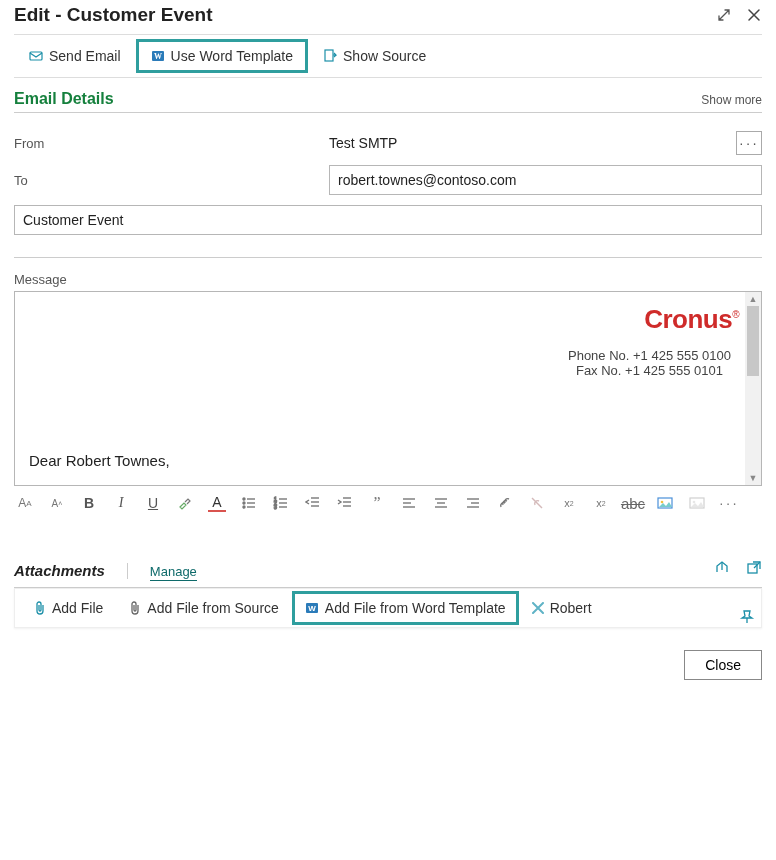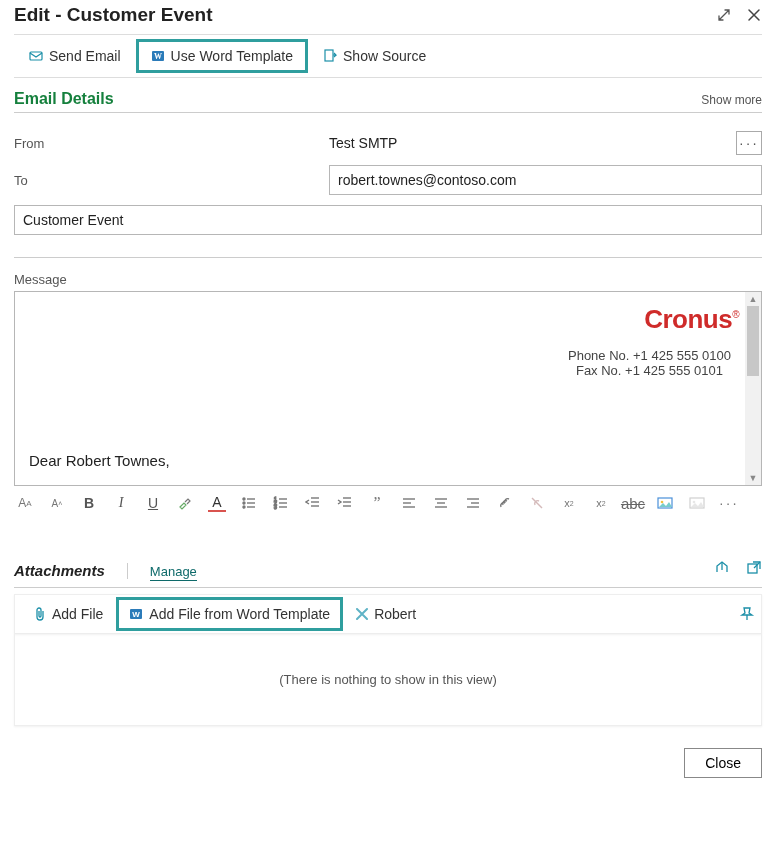--- a/index.html
+++ b/index.html
@@ -89,21 +89,21 @@
   .color-a { color:#333; border-bottom: 2px solid #d9534f; line-height: 12px; }
   .attach-header {
     display:flex; align-items: baseline; gap: 22px;
     border-bottom: 1px solid #ccc; padding-bottom: 6px; margin-top: 40px;
   }
   .attach-title { font-size: 15px; font-weight: 600; color:#222;font-style:italic; }
   .vr { width:1px; height:16px; background:#ccc; align-self:center; }
   .manage { color:#0e6a6a; border-bottom:1px solid #0e6a6a; padding-bottom:1px; cursor:pointer; font-size:13px; }
   .attach-actions { margin-left:auto; display:flex; gap:16px; color:#1b8fa8; }
   .attach-bar {
-    display:flex; align-items:center; border:1px solid #eee; margin-top:6px;
+    display:flex; align-items:flex-end; border:1px solid #eee; margin-top:0;
     box-shadow: 0 1px 2px rgba(0,0,0,0.06);
     padding: 2px 6px;
   }
   .ab-item {
     display:flex; align-items:center; gap:6px; padding:6px 10px; cursor:pointer;
     border: 3px solid transparent; color:#333;
   }
   .ab-item.highlight { border: 3px solid #2f9e9e; }
   .ab-right { margin-left:auto; display:flex; align-items:center; color:#1b8fa8; }
   .empty-panel {
@@ -346,20 +346,28 @@
 
   <div class="attach-bar">
     <div class="ab-item">
       <span class="teal">
         <svg width="12" height="14" viewBox="0 0 12 14" stroke="currentColor" fill="none" stroke-width="1.3">
             <path d="M9 4 V10 A3 3 0 0 1 3 10 V3 A2 2 0 0 1 7 3 V9 A1 1 0 0 1 5 9 V4"></path>
           </svg>
       </span>
       <span>Add File</span>
     </div>
+    <div class="ab-item">
+      <span class="gray">
+        <svg width="12" height="14" viewBox="0 0 12 14" stroke="#666" fill="none" stroke-width="1.3">
+            <path d="M9 4 V10 A3 3 0 0 1 3 10 V3 A2 2 0 0 1 7 3 V9 A1 1 0 0 1 5 9 V4"></path>
+          </svg>
+      </span>
+      <span>Add File from Source</span>
+    </div>
     <div class="ab-item highlight">
       <span>
         <svg width="14" height="14" viewBox="0 0 14 14">
             <rect x="1" y="2" width="12" height="10" rx="1" fill="#2b7bb9"></rect>
             <text x="7" y="10" font-size="8" text-anchor="middle" fill="#fff" font-weight="700">W</text>
           </svg>
       </span>
       <span>Add File from Word Template</span>
     </div>
     <div class="ab-item">
@@ -373,21 +381,18 @@
     <div class="ab-right">
       <span class="icon-btn">
         <svg width="16" height="16" viewBox="0 0 16 16" stroke="currentColor" fill="none" stroke-width="1.3">
             <path d="M5 2 H11 L10 7 L13 9 H3 L6 7 Z"></path>
             <line x1="8" y1="9" x2="8" y2="14"></line>
           </svg>
       </span>
     </div>
   </div>
 
-  <div class="empty-panel">
-    <span>(There is nothing to show in this view)</span>
-  </div>
 
   <div class="footer">
     <button class="close-btn">Close</button>
   </div>
 
 </div>
 
 </body></html>

